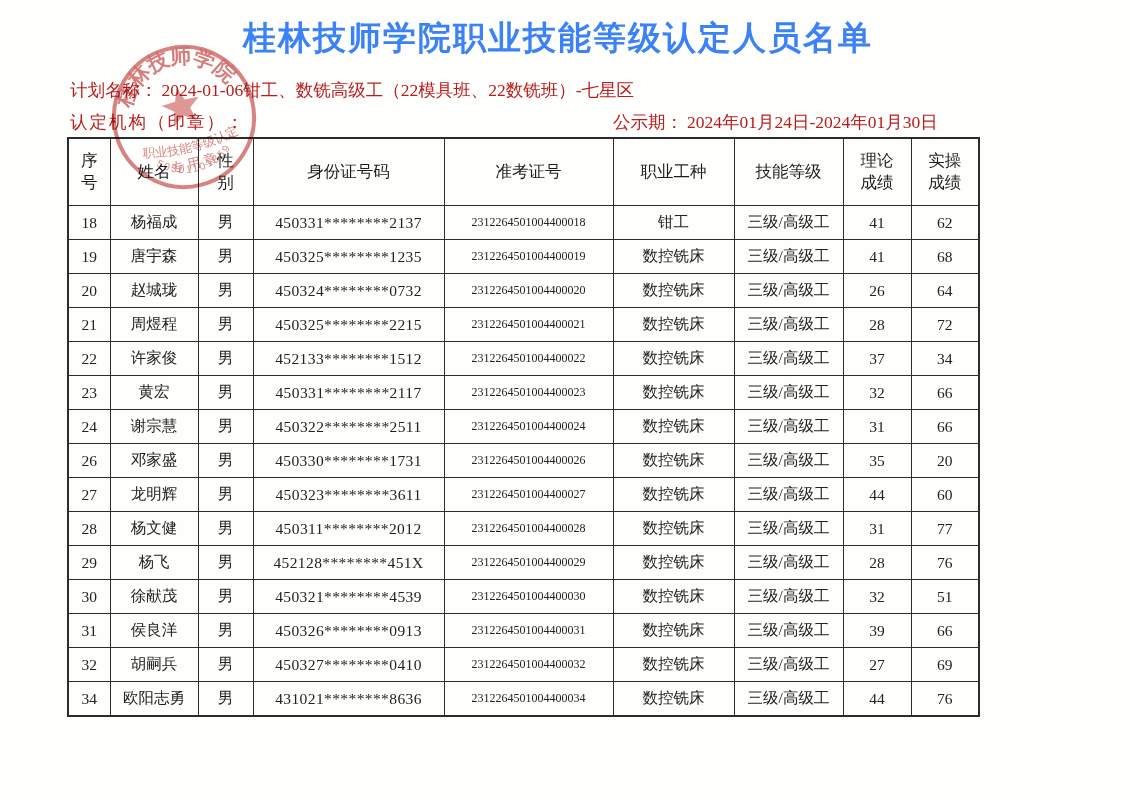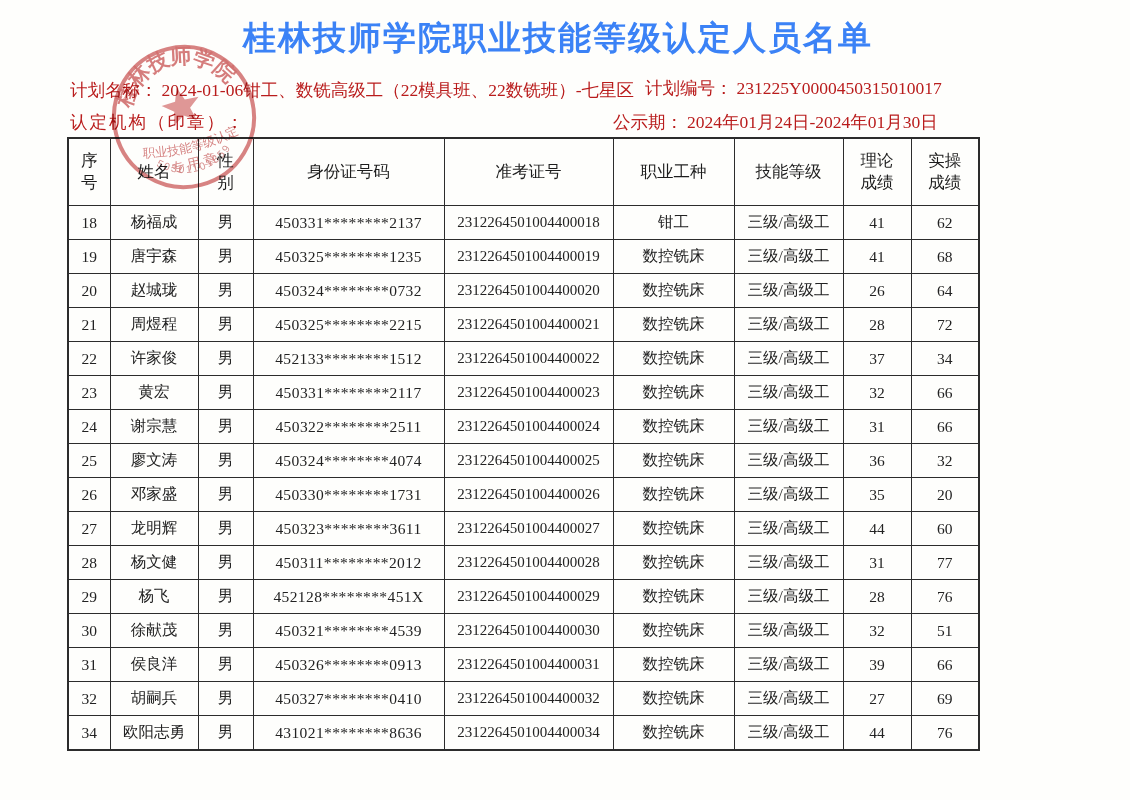--- a/index.html
+++ b/index.html
@@ -54,21 +54,21 @@
     height:33px;
     font-size:15.5px;
     padding:0 1px;
     text-align:center;
     vertical-align:middle;
     color:#222;
     overflow:hidden;
     white-space:nowrap;
   }
   table.roster td.c3{letter-spacing:0.4px;}
-  table.roster td.c4{font-size:15px;}
+  table.roster td.c4{font-size:12px;}
   .w0{width:42px}.w1{width:88px}.w2{width:55px}.w3{width:191px}
   .w4{width:169px}.w5{width:121px}.w6{width:109px}.w7{width:68px}.w8{width:68px}
 
   .seal{
     position:absolute;
     top:27px;left:94px;
     width:180px;height:180px;
     mix-blend-mode:multiply;
     opacity:0.82;
     pointer-events:none;
@@ -78,23 +78,20 @@
 <body>
 
 <div class="page">
 
   <div class="doc-title">桂林技师学院职业技能等级认定人员名单</div>
 
   <div class="meta-line meta-plan-name">
     <span class="lbl">计划名称：</span><span>2024-01-06钳工、数铣高级工（22模具班、22数铣班）-七星区</span>
   </div>
 
-  <div class="meta-line meta-plan-code">
-    <span class="lbl">计划编号：</span><span>231225Y0000450315010017</span>
-  </div>
 
   <div class="meta-line meta-org">
     <span>认定机构（印章）：</span>
   </div>
 
   <div class="meta-line meta-publicity">
     <span class="lbl">公示期：</span><span>2024年01月24日-2024年01月30日</span>
   </div>
 
   <table class="roster">
@@ -194,31 +191,20 @@
           <td class="c1">谢宗慧</td>
           <td class="c2">男</td>
           <td class="c3">450322********2511</td>
           <td class="c4">2312264501004400024</td>
           <td class="c5">数控铣床</td>
           <td class="c6">三级/高级工</td>
           <td class="c7">31</td>
           <td class="c8">66</td>
         </tr>
         <tr>
-          <td class="c0">25</td>
-          <td class="c1">廖文涛</td>
-          <td class="c2">男</td>
-          <td class="c3">450324********4074</td>
-          <td class="c4">2312264501004400025</td>
-          <td class="c5">数控铣床</td>
-          <td class="c6">三级/高级工</td>
-          <td class="c7">36</td>
-          <td class="c8">32</td>
-        </tr>
-        <tr>
           <td class="c0">26</td>
           <td class="c1">邓家盛</td>
           <td class="c2">男</td>
           <td class="c3">450330********1731</td>
           <td class="c4">2312264501004400026</td>
           <td class="c5">数控铣床</td>
           <td class="c6">三级/高级工</td>
           <td class="c7">35</td>
           <td class="c8">20</td>
         </tr>

